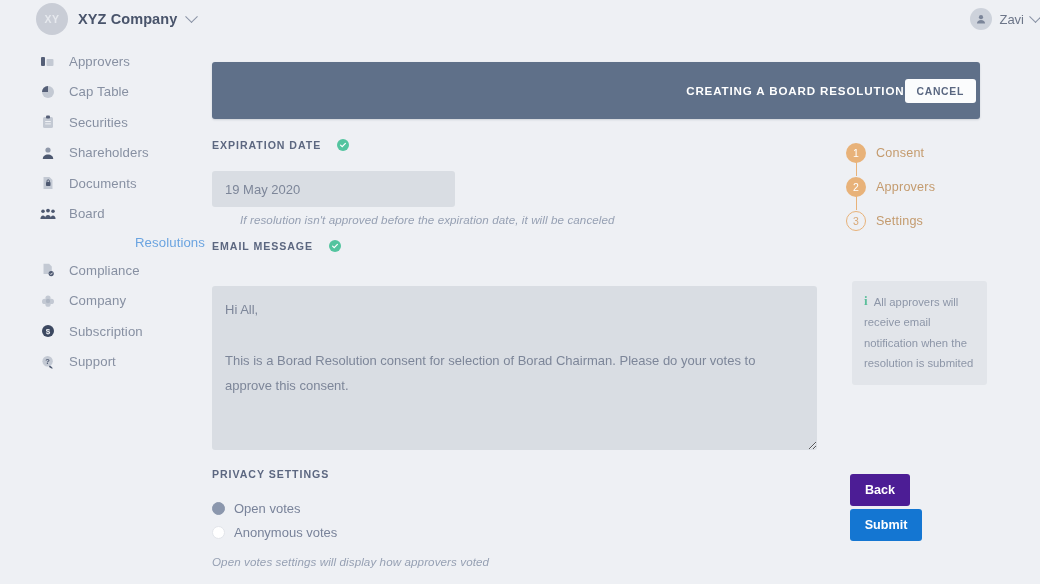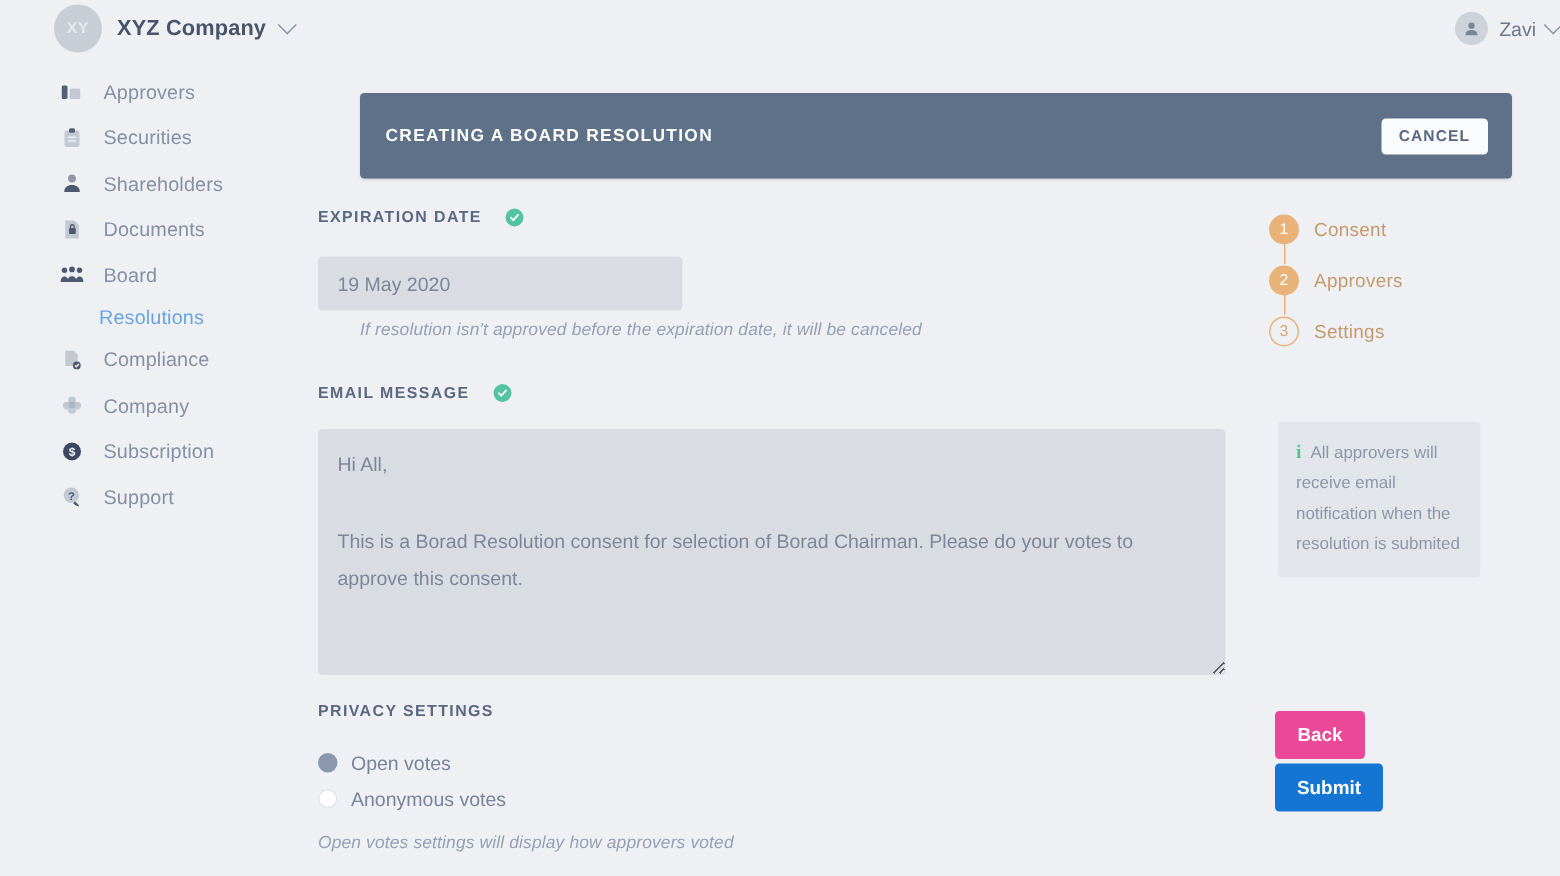--- a/index.html
+++ b/index.html
@@ -36,32 +36,31 @@
 
   
   .sidebar { position: absolute; left: 0; top: 46px; width: 205px; height: 538px; }
   .nav-item {
     display: flex; align-items: center; gap: 13px;
     height: 30px; padding-left: 40px; margin-bottom: 0.5px;
     cursor: pointer;
   }
   .nav-icon { width: 16px; height: 16px; display: flex; align-items: center; justify-content: center; }
   .nav-label { font-size: 13.2px; color: #8790a2; letter-spacing: .1px; }
-  .nav-sub { padding-left: 66px; height: 26px; display: flex; align-items: center; cursor: pointer; }
+  .nav-sub { padding-left: 66px; height: 26px; display: flex; align-items: center; cursor: pointer; justify-content: flex-end; }
   .nav-sub .nav-label { color: #6ba4e0; }
 
   
   .content { position: absolute; left: 212px; top: 0; width: 828px; height: 584px; }
   .panel-header {
     position: absolute; left: 0; top: 62px; width: 768px; height: 57px;
     background: #5f7089; border-radius: 3px;
-    display: flex; align-items: center; justify-content: space-between;
-    padding: 0 16px 0 17px;
+    display: flex; align-items: center; justify-content: flex-end;
+    padding: 0 4px 0 17px;
     box-shadow: 0 1px 2px rgba(60,70,90,.18);
-    margin-left: 28px;
   }
   .panel-title {
     color: #ffffff; font-size: 11.6px; font-weight: bold; letter-spacing: .85px;
   }
   .cancel-btn {
     background: #fbfcfd; color: #5a6781;
     font-size: 10.4px; font-weight: bold; letter-spacing: .7px;
     border: none; border-radius: 3px; padding: 7px 12px 6px; cursor: pointer;
     font-family: "Liberation Sans", sans-serif;
   }
@@ -81,21 +80,21 @@
     font-family: "Liberation Sans", sans-serif;
   }
   .helper {
     font-size: 11.6px; font-style: italic; color: #96a0b3; letter-spacing: .1px;
   }
 
   #exp-label  { position: absolute; left: 0; top: 139px; }
   #exp-input  { position: absolute; left: 0; top: 171px; width: 243px; height: 36px; padding: 0 13px; }
   #exp-helper { position: absolute; left: 0; top: 213px; margin-left: 28px; }
 
-  #msg-label  { position: absolute; left: 0; top: 256px; }
+  #msg-label  { position: absolute; left: 0; top: 240px; }
   #msg-input  {
     position: absolute; left: 0; top: 286px; width: 605px; height: 164px;
     padding: 11px 13px; line-height: 1.95; resize: both; overflow: hidden;
   }
 
   #priv-label { position: absolute; left: 0; top: 468px; }
   .radio-row { display: flex; align-items: center; gap: 9px; cursor: pointer; }
   .radio {
     width: 13px; height: 13px; border-radius: 50%;
     background: #ffffff; border: 1px solid #e2e5ea;
@@ -135,21 +134,21 @@
     font-family: "Liberation Serif", serif; font-weight: bold;
     font-size: 13px; color: #5bbf9b;
   }
 
   
   .btn {
     position: absolute; border: none; border-radius: 3px; cursor: pointer;
     color: #ffffff; font-size: 12.6px; font-weight: bold;
     font-family: "Liberation Sans", sans-serif;
   }
-  #back-btn   { left: 638px; top: 474px; width: 60px; height: 32px; background: #ec4899; }
+  #back-btn   { left: 638px; top: 474px; width: 60px; height: 32px; background: #4c1d95; }
   #submit-btn { left: 638px; top: 509px; width: 72px; height: 32px; background: #1476d2; }
 </style>
 </head>
 <body>
 
 <div class="app">
 
   <div class="topbar">
     <div class="brand">
       <div class="brand-avatar">XY</div>
@@ -173,20 +172,29 @@
     <div class="nav-item">
       <span class="nav-icon">
         <svg width="14" height="13" viewBox="0 0 14 13">
             <rect x="0" y="2" width="4" height="9" rx="1" fill="#555f77"></rect>
             <rect x="5.5" y="4" width="7" height="7" rx="1" fill="#c3c9d3"></rect>
           </svg>
       </span>
       <span class="nav-label">Approvers</span>
     </div>
 
+    <div class="nav-item">
+      <span class="nav-icon">
+        <svg width="14" height="14" viewBox="0 0 14 14">
+            <circle cx="7" cy="7" r="6" fill="#c3c9d3"></circle>
+            <path d="M7 7 V1 A6 6 0 0 0 1 7 Z" fill="#555f77"></path>
+          </svg>
+      </span>
+      <span class="nav-label">Cap Table</span>
+    </div>
 
     <div class="nav-item">
       <span class="nav-icon">
         <svg width="12" height="14" viewBox="0 0 12 14">
             <rect x="1" y="2" width="10" height="11" rx="1.6" fill="#c3c9d3"></rect>
             <rect x="4" y="0.5" width="4" height="3" rx="1" fill="#555f77"></rect>
             <rect x="3.2" y="6" width="5.6" height="1" fill="#f0f2f5"></rect>
             <rect x="3.2" y="8.4" width="5.6" height="1" fill="#f0f2f5"></rect>
           </svg>
       </span>

